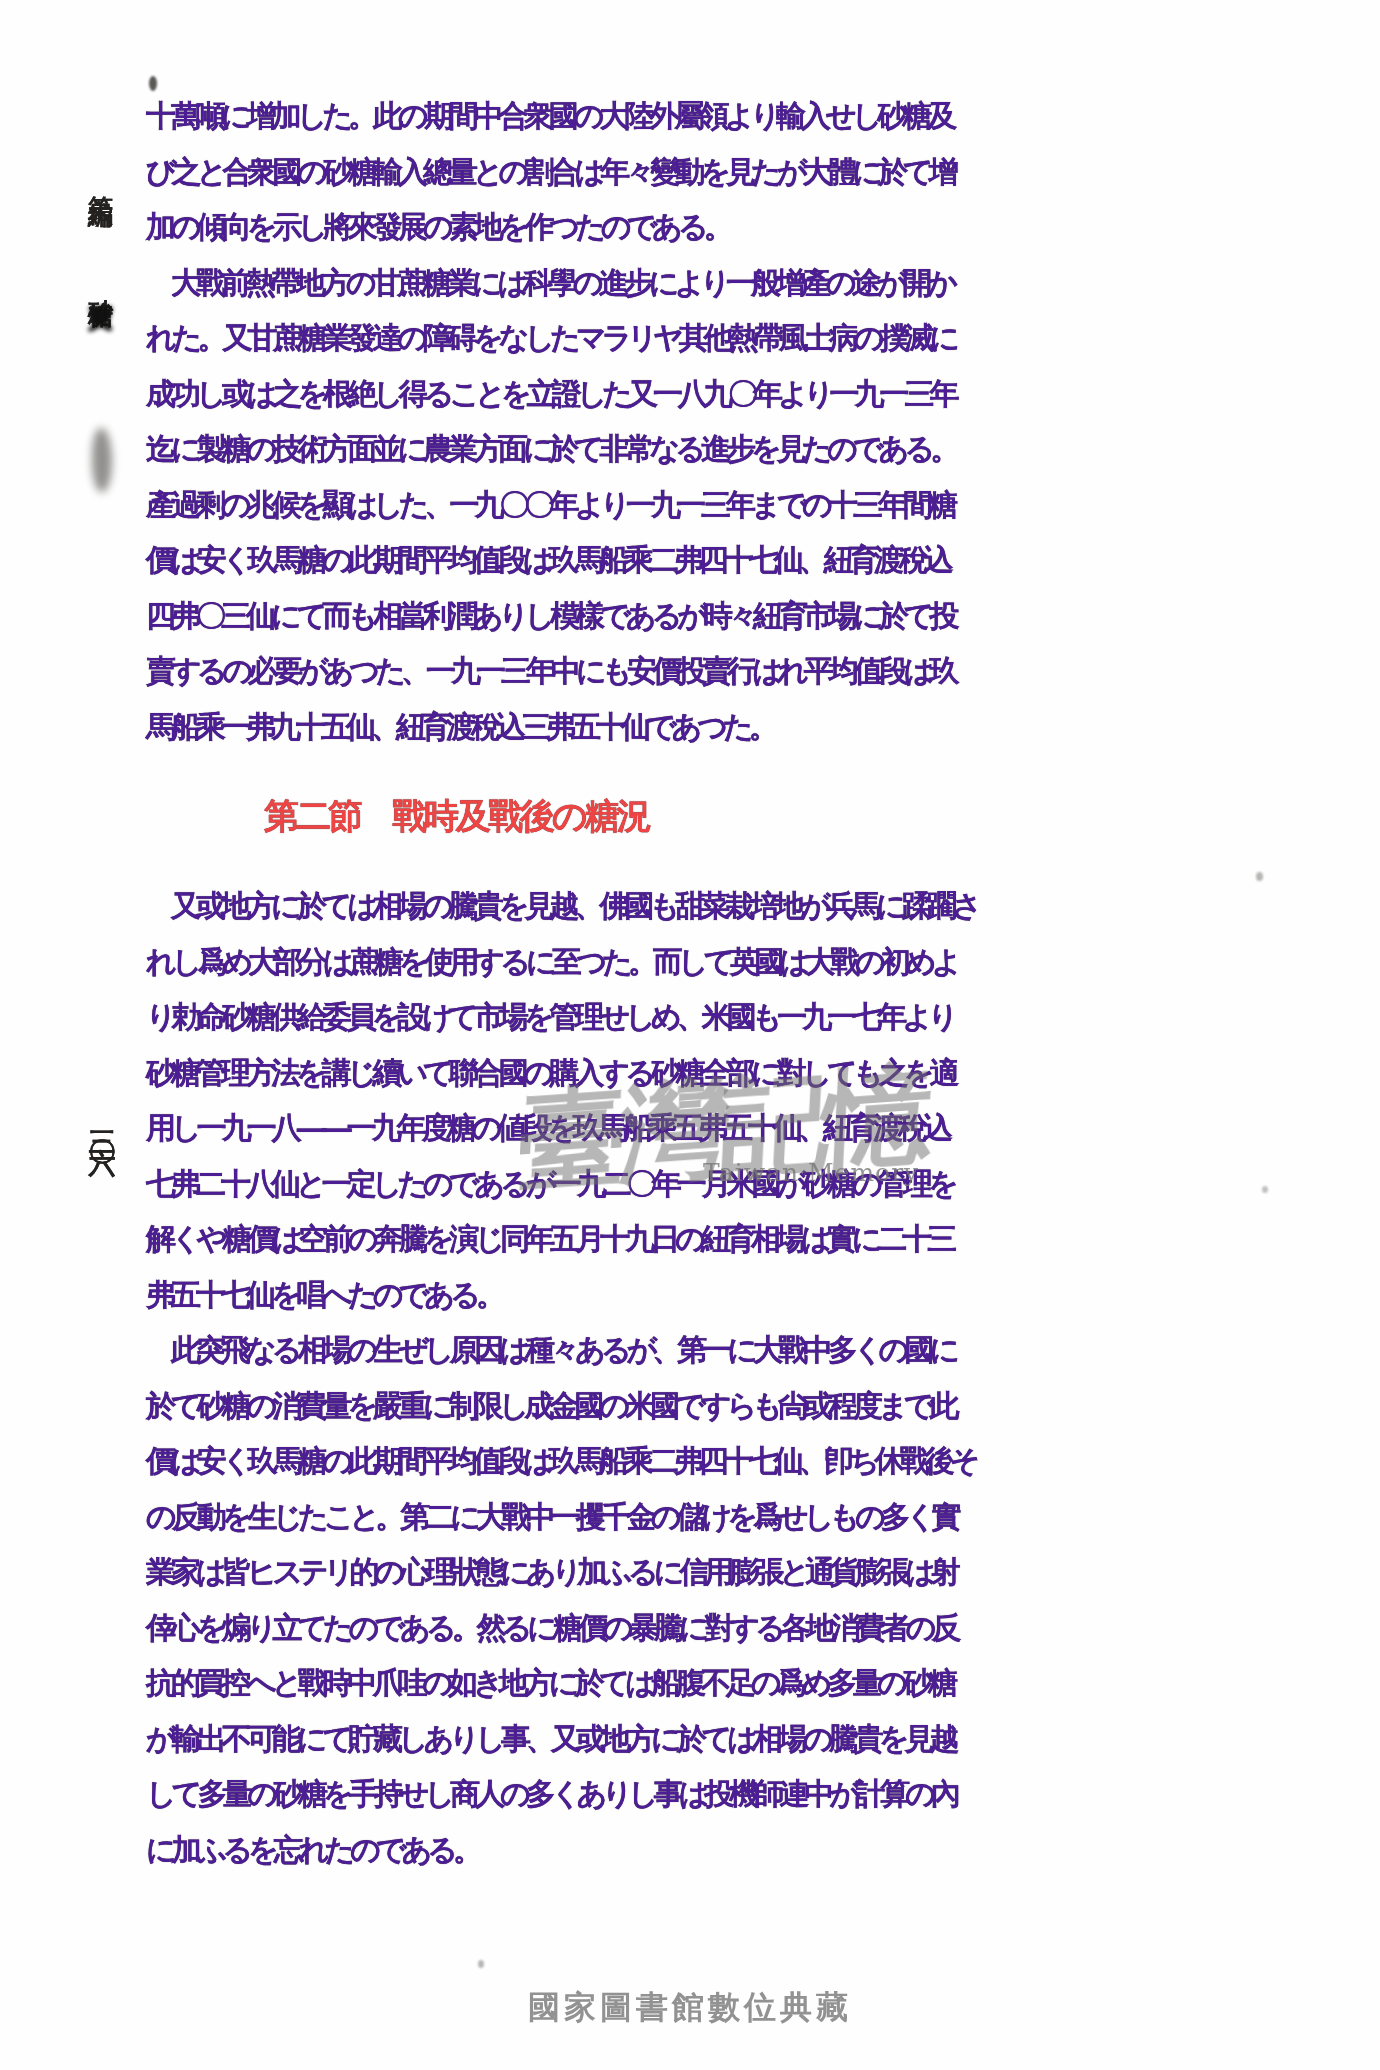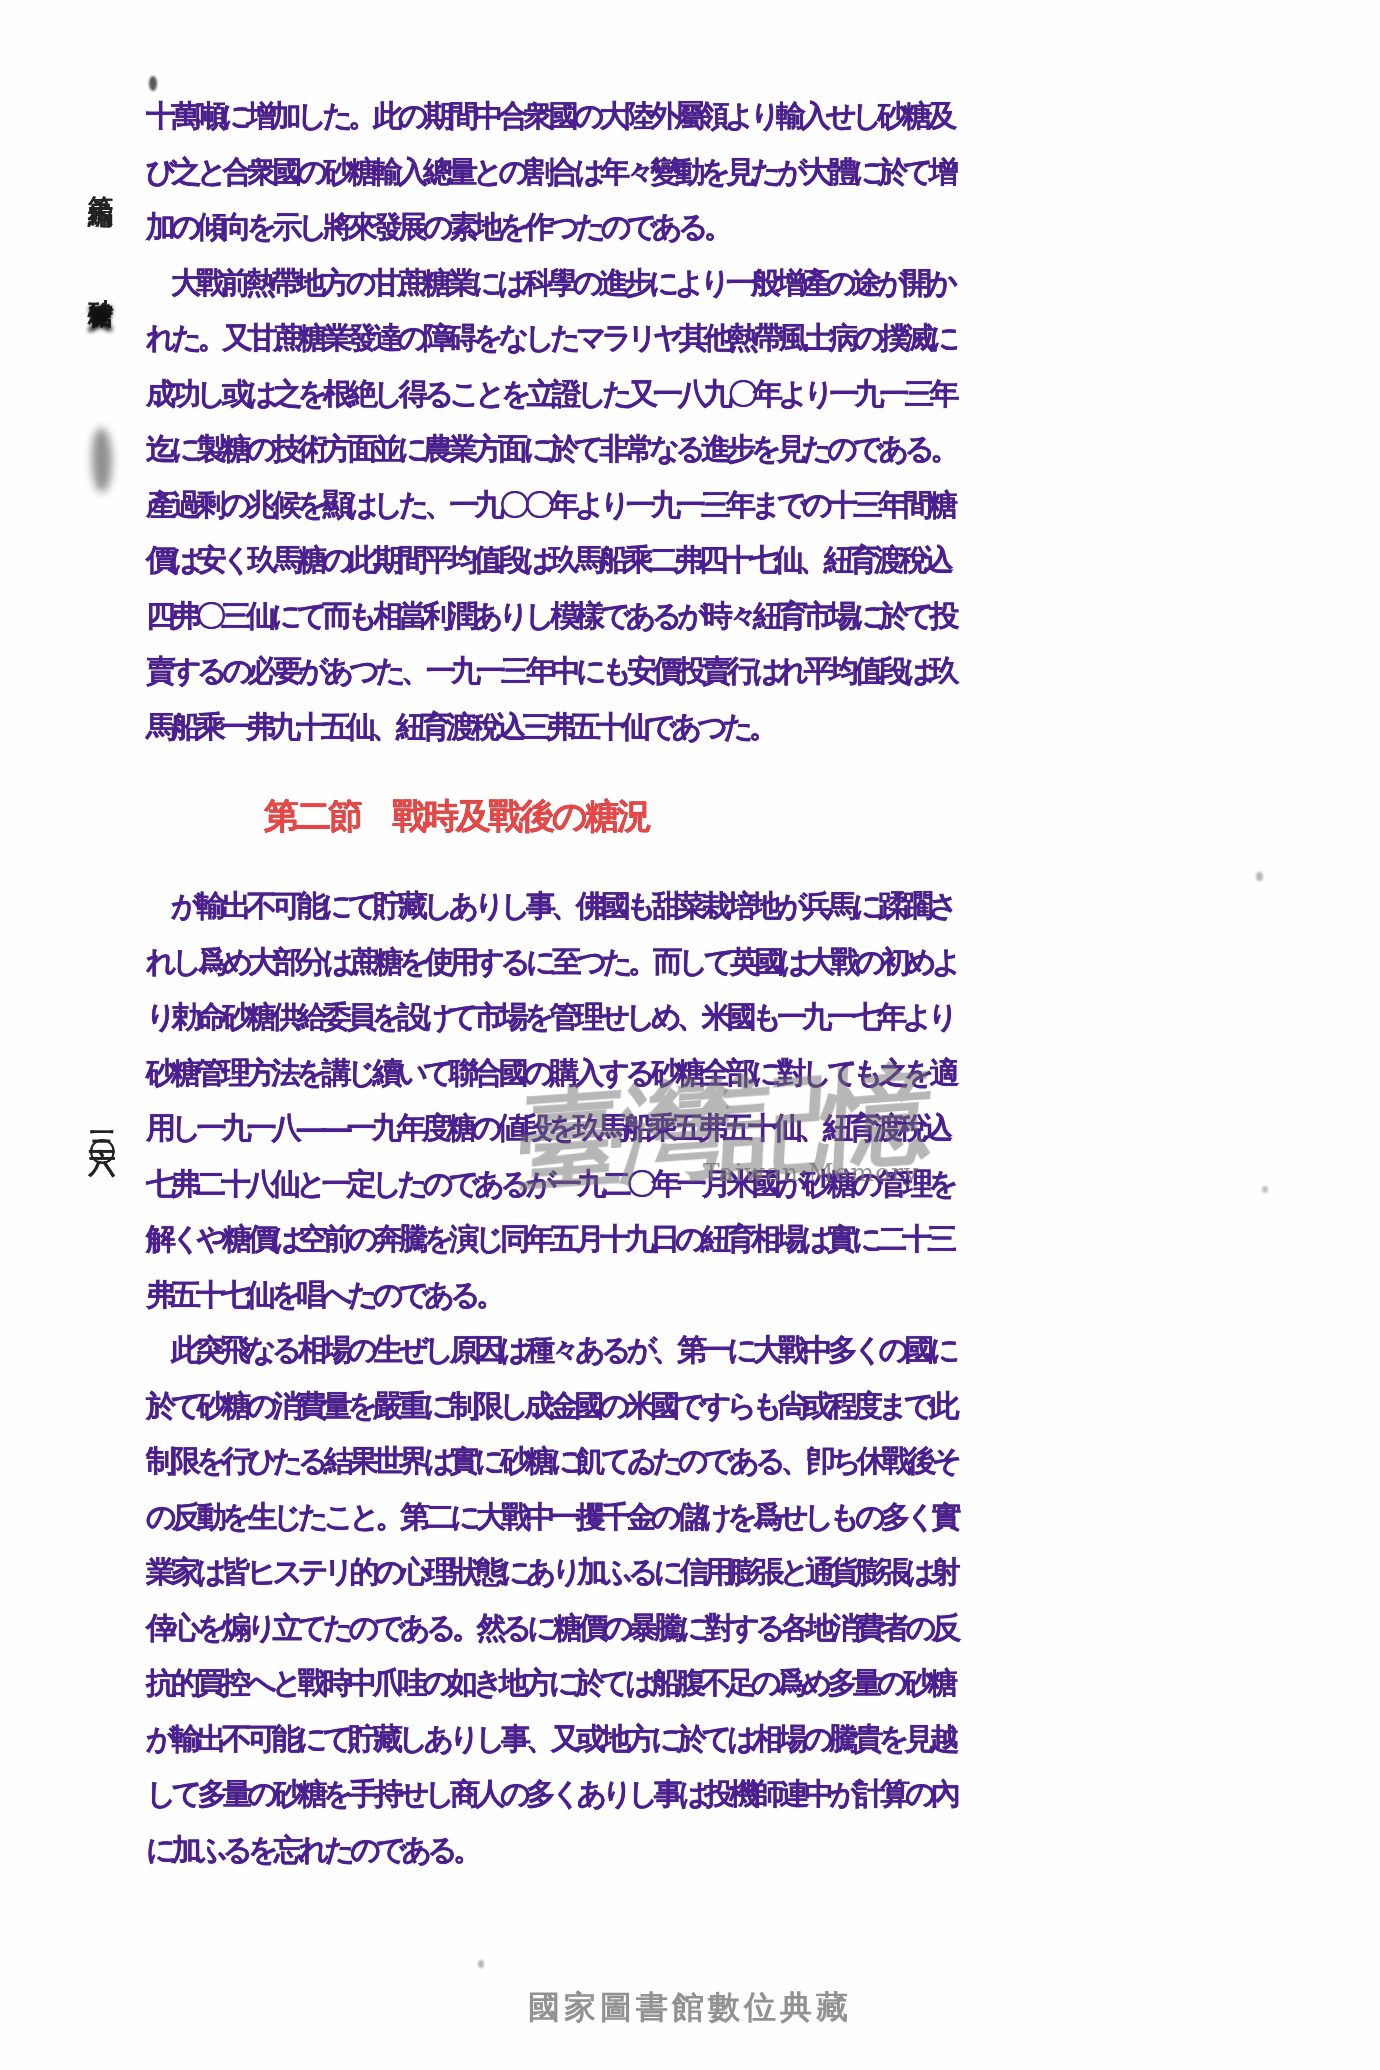--- a/index.html
+++ b/index.html
@@ -95,31 +95,31 @@
     <div class="tline">成功し或は之を根絶し得ることを立證した又一八九〇年より一九一三年</div>
     <div class="tline">迄に製糖の技術方面並に農業方面に於て非常なる進步を見たのである。</div>
     <div class="tline">產過剩の兆候を顯はした、一九〇〇年より一九一三年までの十三年間糖</div>
     <div class="tline">價は安く玖馬糖の此期間平均值段は玖馬船乘二弗四十七仙、紐育渡稅込</div>
     <div class="tline">四弗〇三仙にて而も相當利潤ありし模樣であるが時々紐育市場に於て投</div>
     <div class="tline">賣するの必要があつた、一九一三年中にも安價投賣行はれ平均值段は玖</div>
     <div class="tline">馬船乘一弗九十五仙、紐育渡稅込三弗五十仙であつた。</div>
 
     <div class="heading">第二節　戰時及戰後の糖況</div>
 
-    <div class="tline">　が輸出不可能にて貯藏しありし事、佛國も甜菜栽培地が兵馬に蹂躙さ</div>
+    <div class="tline">　又或地方に於ては相場の騰貴を見越、佛國も甜菜栽培地が兵馬に蹂躙さ</div>
     <div class="tline">れし爲め大部分は蔗糖を使用するに至つた。而して英國は大戰の初めよ</div>
     <div class="tline">り勅命砂糖供給委員を設けて市場を管理せしめ、米國も一九一七年より</div>
     <div class="tline">砂糖管理方法を講じ續いて聯合國の購入する砂糖全部に對しても之を適</div>
     <div class="tline">用し一九一八――一九年度糖の値段を玖馬船乘五弗五十仙、紐育渡稅込</div>
     <div class="tline">七弗二十八仙と一定したのであるが一九二〇年一月米國が砂糖の管理を</div>
     <div class="tline">解くや糖價は空前の奔騰を演じ同年五月十九日の紐育相場は實に二十三</div>
     <div class="tline">弗五十七仙を唱へたのである。</div>
     <div class="tline">　此突飛なる相場の生ぜし原因は種々あるが、第一に大戰中多くの國に</div>
     <div class="tline">於て砂糖の消費量を嚴重に制限し成金國の米國ですらも尙或程度まで此</div>
-    <div class="tline">制限を行ひたる結果世界は實に砂糖に飢てゐたのである、卽ち休戰後そ</div>
+    <div class="tline">價は安く玖馬糖の此期間平均值段は玖馬船乘二弗四十七仙、卽ち休戰後そ</div>
     <div class="tline">の反動を生じたこと。第二に大戰中一攫千金の儲けを爲せしもの多く實</div>
     <div class="tline">業家は皆ヒステリ的の心理狀態にあり加ふるに信用膨張と通貨膨張は射</div>
     <div class="tline">倖心を煽り立てたのである。然るに糖價の暴騰に對する各地消費者の反</div>
     <div class="tline">抗的買控へと戰時中爪哇の如き地方に於ては船腹不足の爲め多量の砂糖</div>
     <div class="tline">が輸出不可能にて貯藏しありし事、又或地方に於ては相場の騰貴を見越</div>
     <div class="tline">して多量の砂糖を手持せし商人の多くありし事は投機師連中が計算の內</div>
     <div class="tline">に加ふるを忘れたのである。</div>
   </div>
 
   <div id="wm-cjk">臺灣記憶</div>

